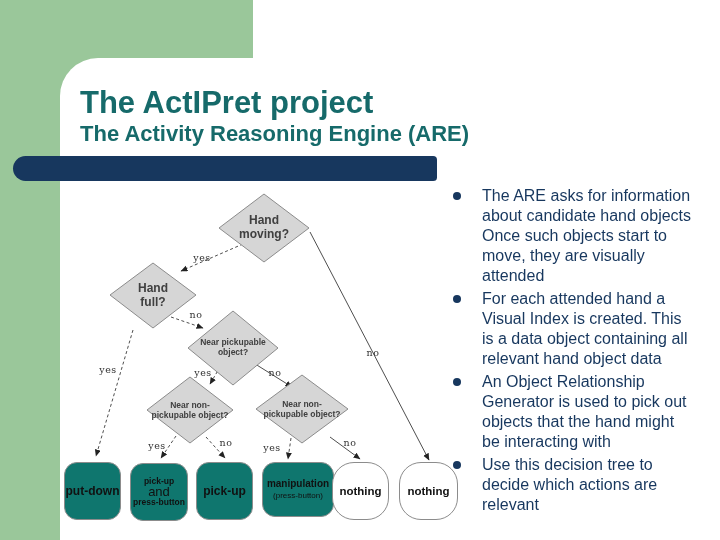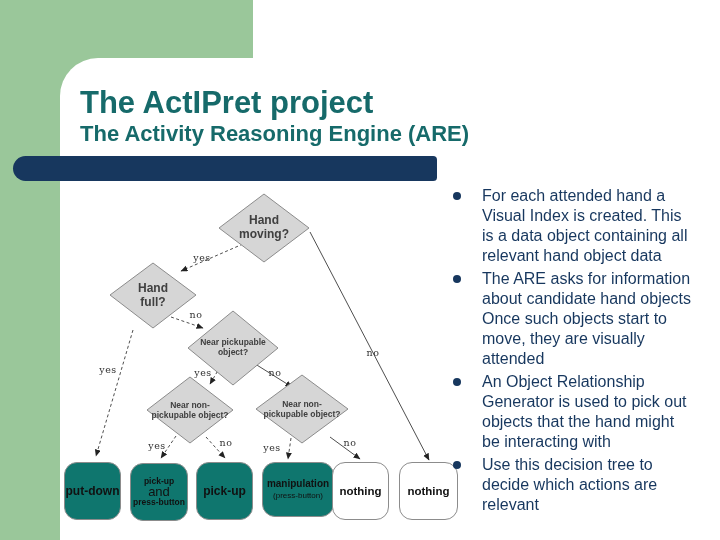--- a/index.html
+++ b/index.html
@@ -66,21 +66,21 @@
   .leaf-box {
     position: absolute; z-index: 4;
     height: 58px;
     border: 1px solid #8c8c8c;
     border-radius: 13px;
     background: #0f766e;
     display: flex; flex-direction: column;
     align-items: center; justify-content: center;
     text-align: center; color: #111;
   }
-  .leaf-white { background: #ffffff; }
+  .leaf-white { background: #ffffff; border-radius: 22px; }
   .leaf-lg { font-size: 12px; font-weight: bold; }
   .leaf-md { font-size: 11.5px; font-weight: bold; }
   .lp1 { font-size: 8.5px; font-weight: bold; line-height: 11px; }
   .lp2 { font-size: 13px; line-height: 10px; }
   .lm1 { font-size: 10px; font-weight: bold; line-height: 12px; }
   .lm2 { font-size: 8px; line-height: 11px; }
   .bullets {
     position: absolute; left: 453px; top: 186px;
     width: 268px; z-index: 5;
   }
@@ -177,35 +177,35 @@
   <div class="leaf-box leaf-white leaf-md" style="left:332px; top:462px; width:57px;">
     <span>nothing</span>
   </div>
   <div class="leaf-box leaf-white leaf-md" style="left:399px; top:462px; width:59px;">
     <span>nothing</span>
   </div>
 
   <div class="bullets">
     <div class="bullet-item">
       <span class="bullet-dot"></span>
-      <span class="bullet-text">For each attended hand a
-Visual Index is created. This
-is a data object containing all
-relevant hand object data</span>
-    </div>
-    <div class="bullet-item">
-      <span class="bullet-dot"></span>
       <span class="bullet-text">The ARE asks for information
 about candidate hand objects
 Once such objects start to
 move, they are visually
 attended</span>
     </div>
     <div class="bullet-item">
       <span class="bullet-dot"></span>
+      <span class="bullet-text">For each attended hand a
+Visual Index is created. This
+is a data object containing all
+relevant hand object data</span>
+    </div>
+    <div class="bullet-item">
+      <span class="bullet-dot"></span>
       <span class="bullet-text">An Object Relationship
 Generator is used to pick out
 objects that the hand might
 be interacting with</span>
     </div>
     <div class="bullet-item">
       <span class="bullet-dot"></span>
       <span class="bullet-text">Use this decision tree to
 decide which actions are
 relevant</span>

